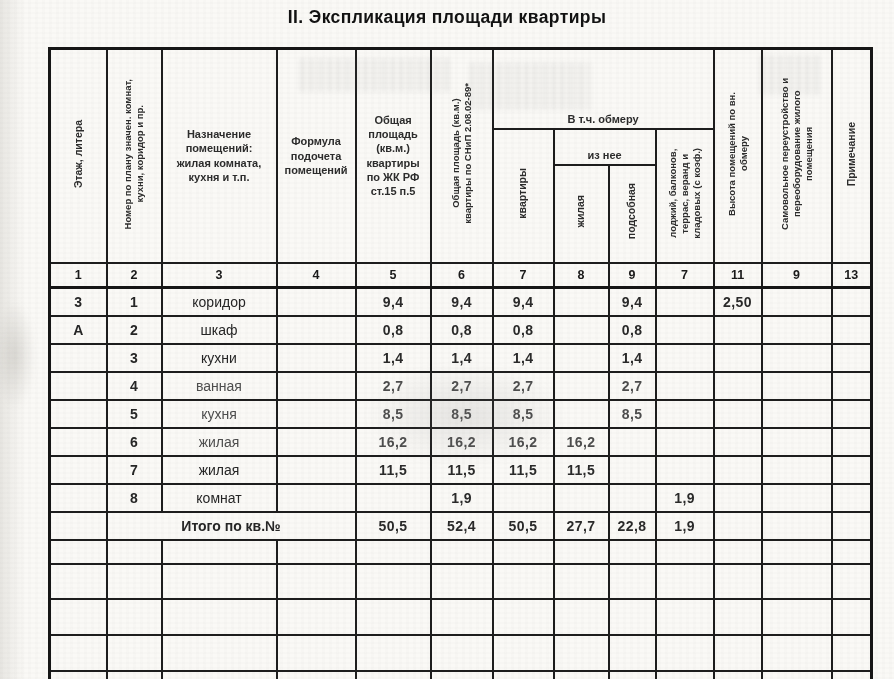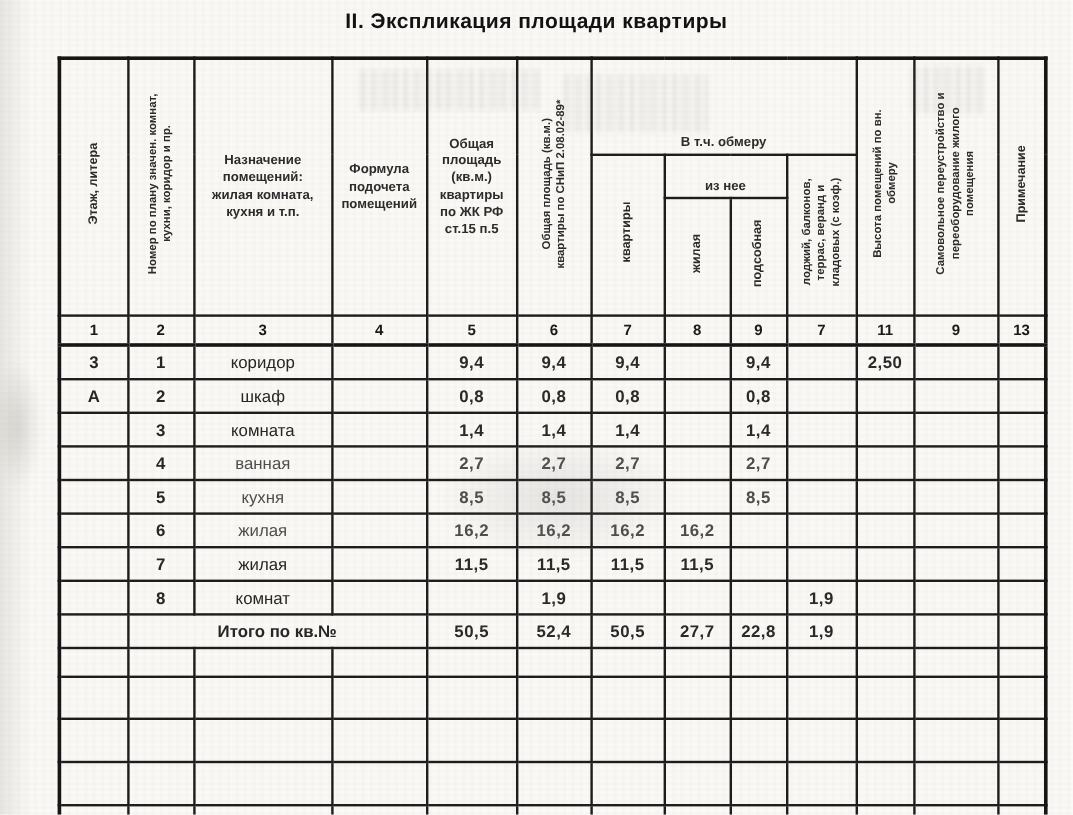--- a/index.html
+++ b/index.html
@@ -194,21 +194,21 @@
           <td class="num"></td>
           <td class="num">0,8</td>
           <td class="num"></td>
           <td class="num"></td>
           <td class="num"></td>
           <td class="num"></td>
         </tr>
         <tr class="drow">
           <td class="idx"></td>
           <td class="idx">3</td>
-          <td class="name">комната</td>
+          <td class="name">кухни</td>
           <td class="num"></td>
           <td class="num">1,4</td>
           <td class="num">1,4</td>
           <td class="num">1,4</td>
           <td class="num"></td>
           <td class="num">1,4</td>
           <td class="num"></td>
           <td class="num"></td>
           <td class="num"></td>
           <td class="num"></td>

